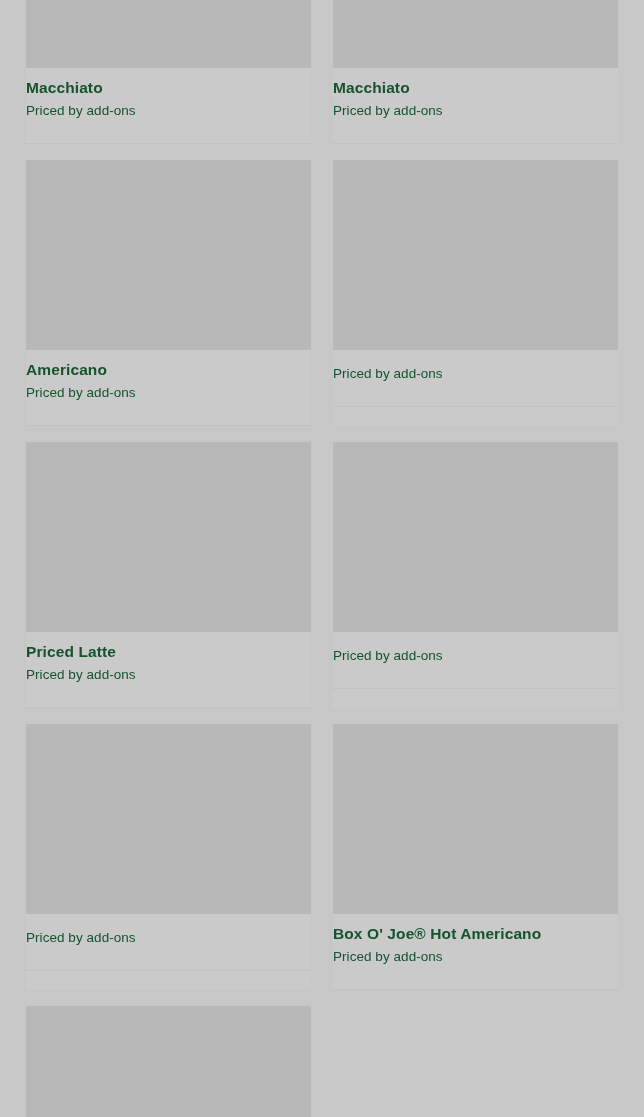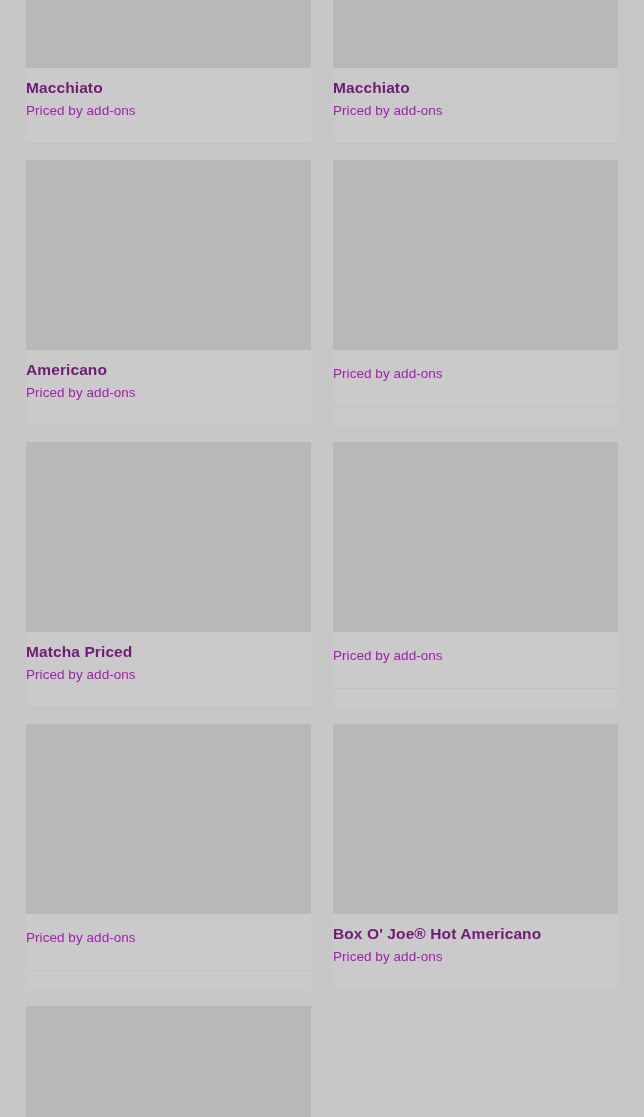--- a/index.html
+++ b/index.html
@@ -61,30 +61,30 @@
 
   .product-info {
     padding: 10px 0 24px 0;
     background: #cacaca;
   }
 
   .product-title {
     font-size: 15.5px;
     line-height: 19px;
     font-weight: 700;
-    color: #701a75;
+    color: #14532d;
     letter-spacing: 0.1px;
     white-space: nowrap;
   }
 
   .product-subtitle {
     font-size: 13.5px;
     line-height: 17px;
     font-weight: 400;
-    color: #a21caf;
+    color: #14532d;
     margin-top: 5px;
     letter-spacing: 0.05px;
     white-space: nowrap;
   }
 
   .card-divider {
     height: 1px;
     width: 285px;
     background: #c2c2c2;
   }
@@ -144,21 +144,21 @@
 
     </div>
 
     <div class="row-gap"></div>
 
     <div class="grid-row">
 
       <div class="product-card">
         <div class="product-image"></div>
         <div class="product-info">
-          <div class="product-title">Matcha Priced</div>
+          <div class="product-title">Priced Latte</div>
           <div class="product-subtitle">Priced by add-ons</div>
         </div>
         <div class="card-divider"></div>
       </div>
 
       <div class="product-card">
         <div class="product-image"></div>
         <div class="product-info">
           <div class="product-subtitle">Priced by add-ons</div>
         </div>

